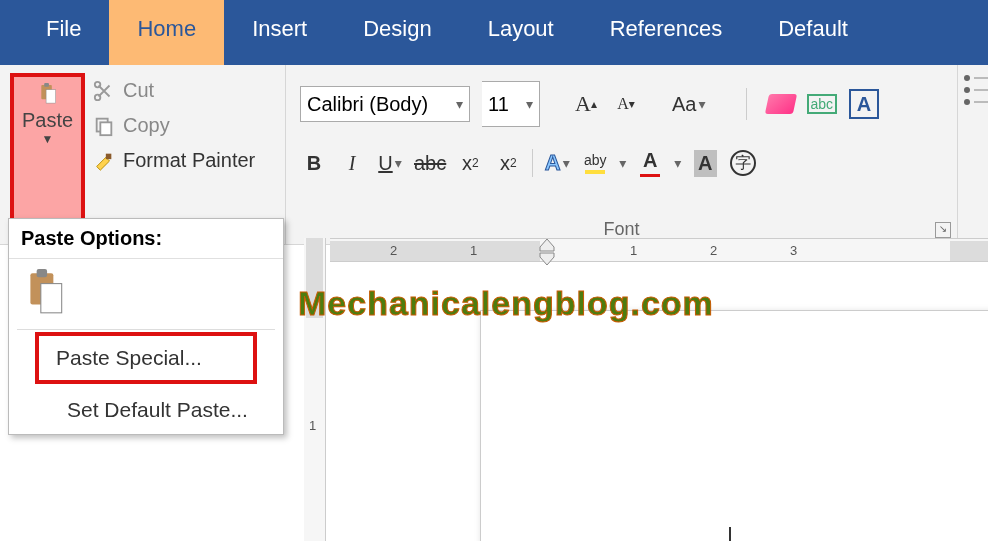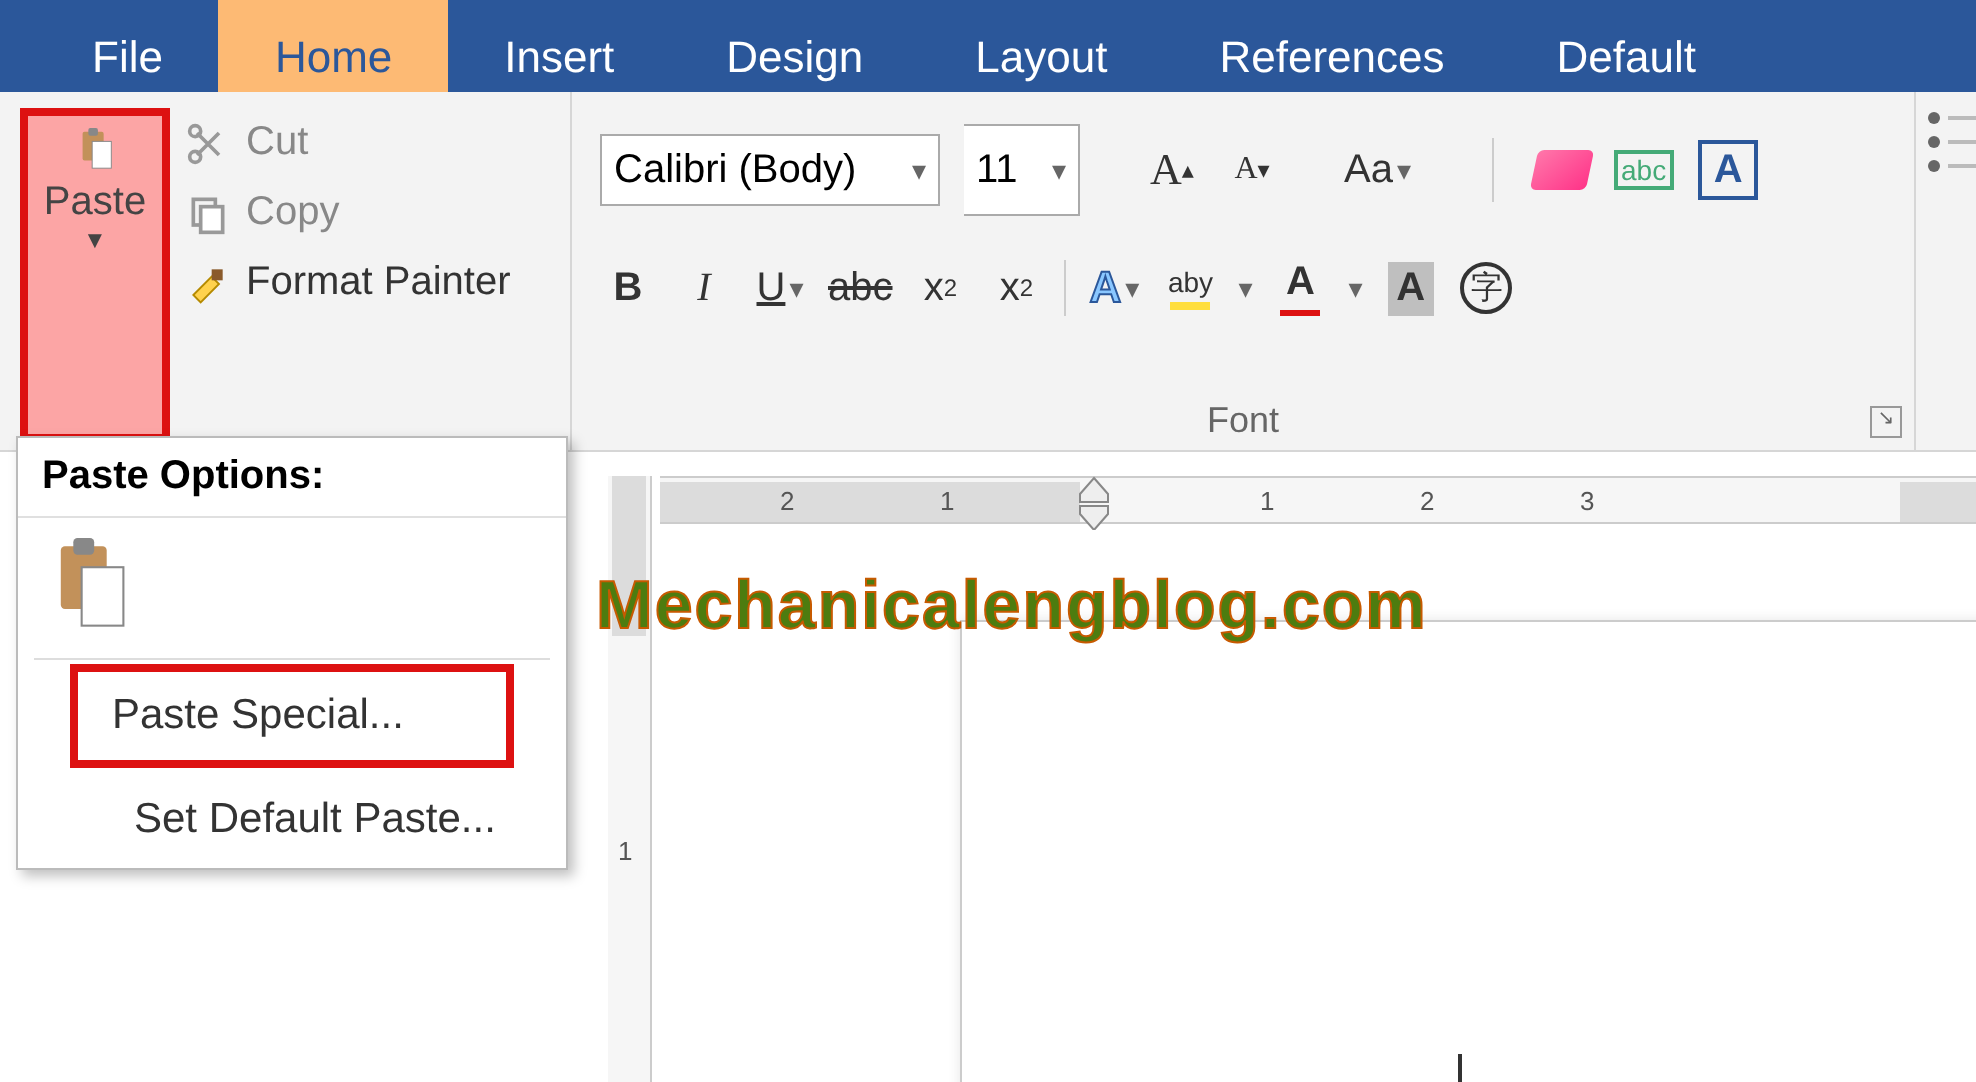--- a/index.html
+++ b/index.html
@@ -1,17 +1,17 @@
 <!DOCTYPE html>
 <html><head>
 <meta charset="utf-8">
 <style>
   * { box-sizing: border-box; margin: 0; padding: 0; }
   body { font-family: "Segoe UI", Tahoma, sans-serif; font-size: 16px; background: #fff; width: 988px; height: 541px; overflow: hidden; position: relative; }
-  .tabbar { background: #2b579a; height: 46px; display: flex; align-items: stretch; padding-left: 18px; }
+  .tabbar { background: #2b579a; height: 65px; display: flex; align-items: stretch; padding-left: 18px; }
   .tab { color: #fff; font-size: 22px; padding: 16px 28px 0 28px; cursor: pointer; }
   .tab.active { background: #fdba74; color: #2b579a; }
   .ribbon { background: #f3f3f3; border-bottom: 1px solid #d6d6d6; height: 180px; display: flex; position: relative; }
   .group { border-right: 1px solid #d6d6d6; padding: 8px 10px 4px 10px; display: flex; flex-direction: column; position: relative; }
   .group-label { position: absolute; bottom: 4px; left: 0; right: 0; text-align: center; color: #666; font-size: 18px; }
   .group-launcher { position: absolute; bottom: 6px; right: 6px; width: 16px; height: 16px; border: 1px solid #999; font-size: 10px; text-align: center; line-height: 12px; color: #666; }
   .clipboard-group { width: 286px; display: flex; flex-direction: row; }
   .paste-main { width: 75px; background: #fca5a5; border: 4px solid #d11; display: flex; flex-direction: column; align-items: center; padding-top: 6px; position: relative; }
   .paste-label { font-size: 20px; color: #444; margin-top: 4px; }
   .paste-arrow { font-size: 12px; color: #444; }

